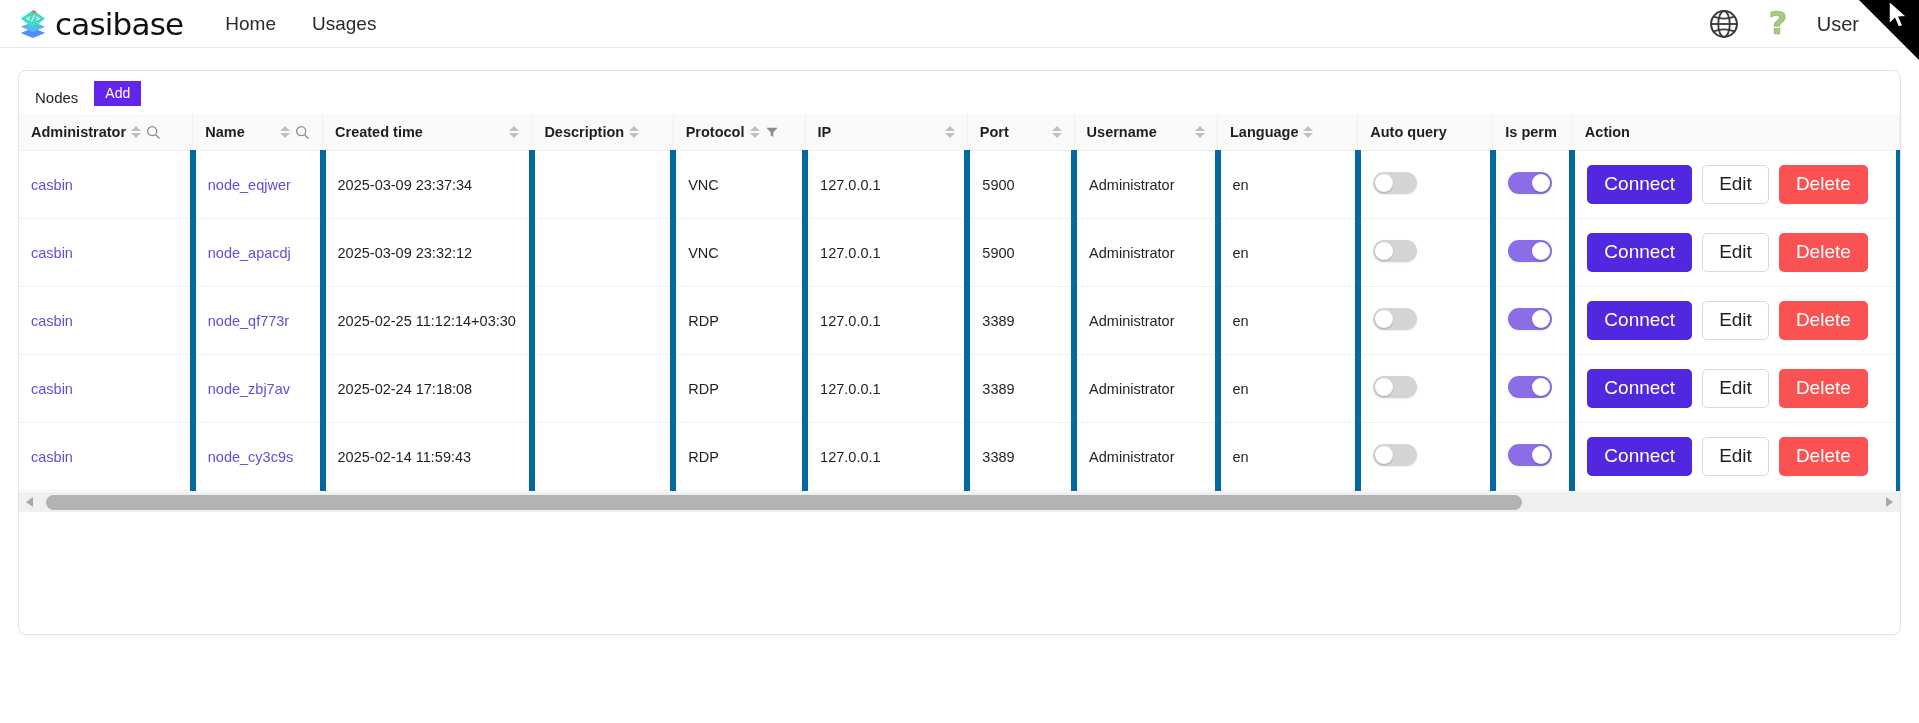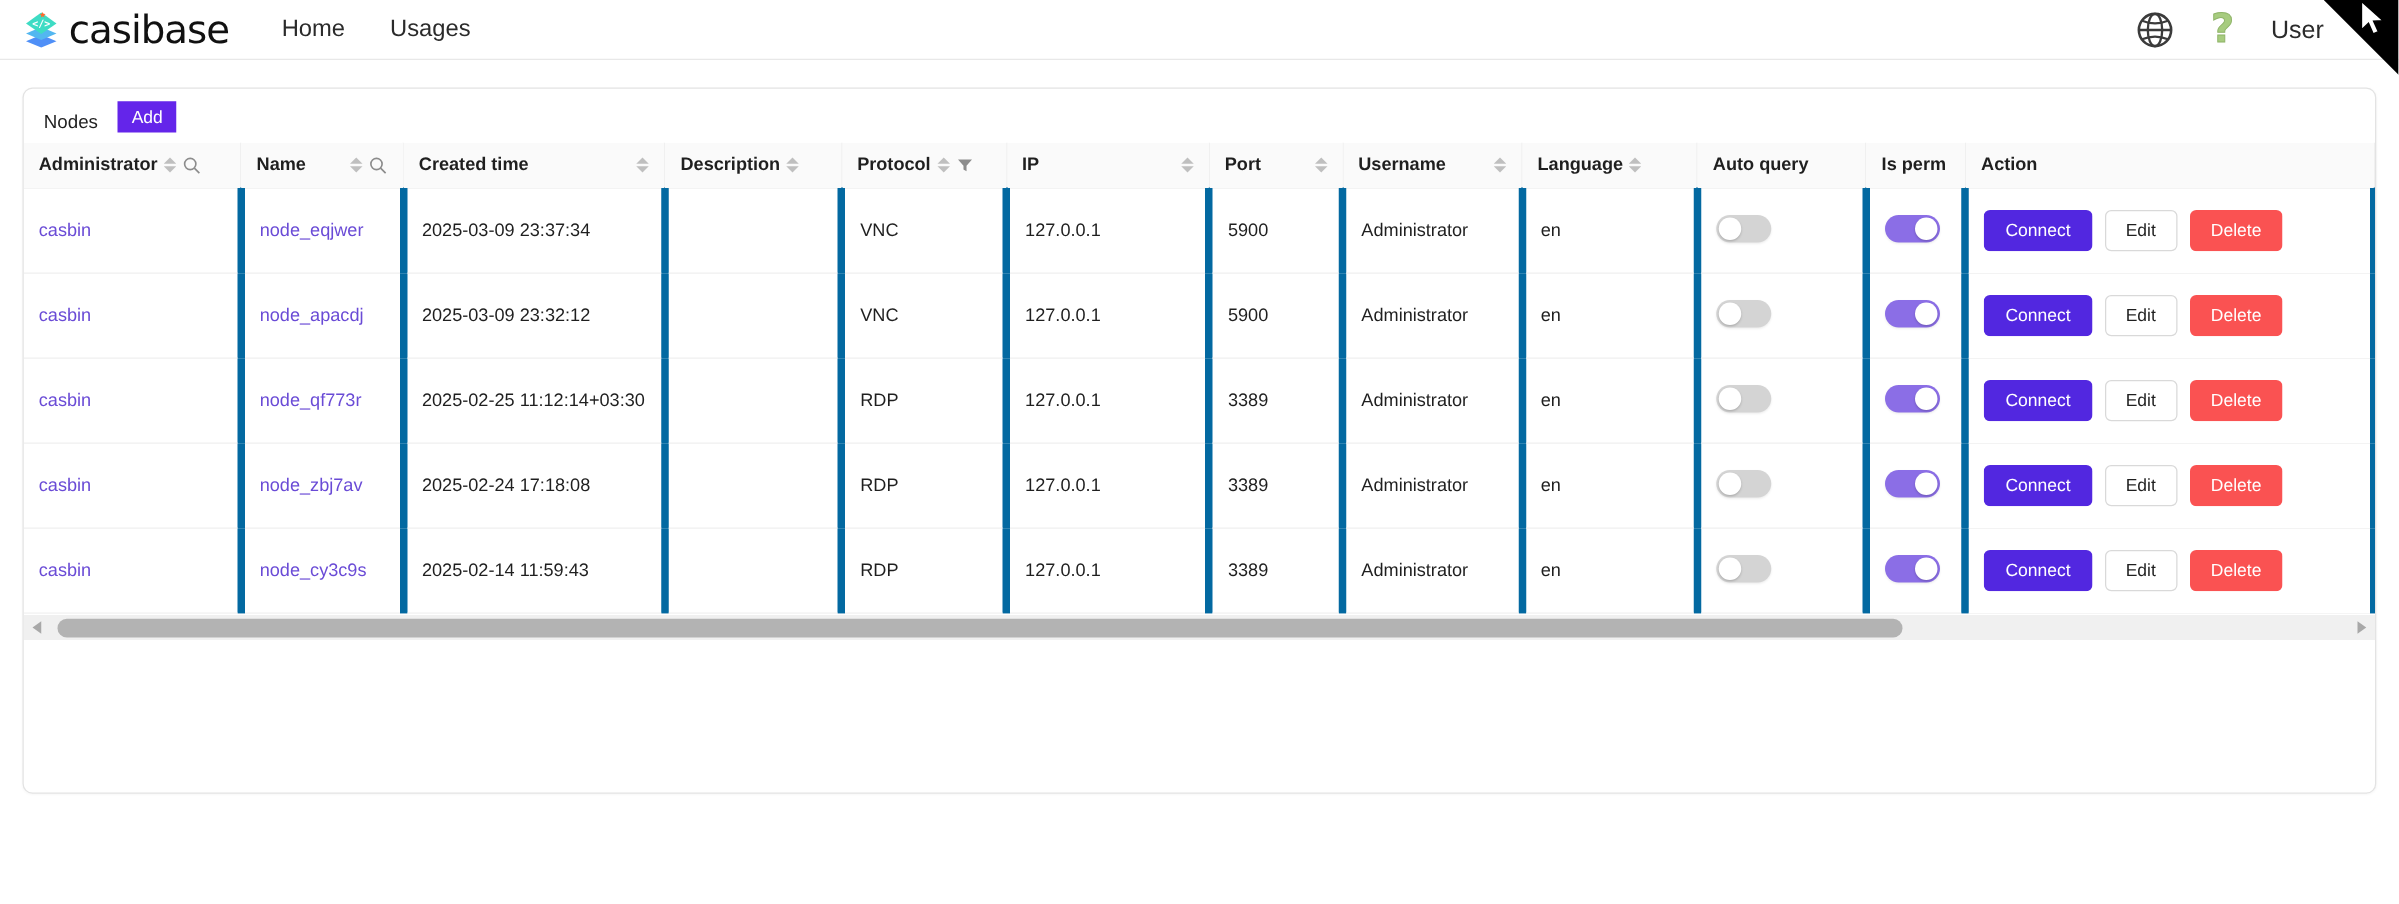--- a/index.html
+++ b/index.html
@@ -188,21 +188,21 @@
     right: 0;
     background: #ffffff;
     z-index: 4;
     border-right: none;
     box-shadow: -4px 0 6px -3px rgba(0,0,0,0.10);
   }
   th.col-action { background: #fafafa; }
   .action-cell { display: flex; align-items: center; gap: 10px; }
   .btn {
     border-radius: 5px;
-    font-size: 14px;
+    font-size: 19px;
     padding: 7px 16px;
     cursor: pointer;
     font-family: "Liberation Sans", sans-serif;
     line-height: 1.2;
     white-space: nowrap;
     border: 1px solid transparent;
   }
   .btn-connect { background: #5227e0; color: #ffffff; }
   .btn-edit { background: #ffffff; color: #1f1f1f; border: 1px solid #d9d9d9; }
   .btn-delete { background: #fa5252; color: #ffffff; }

